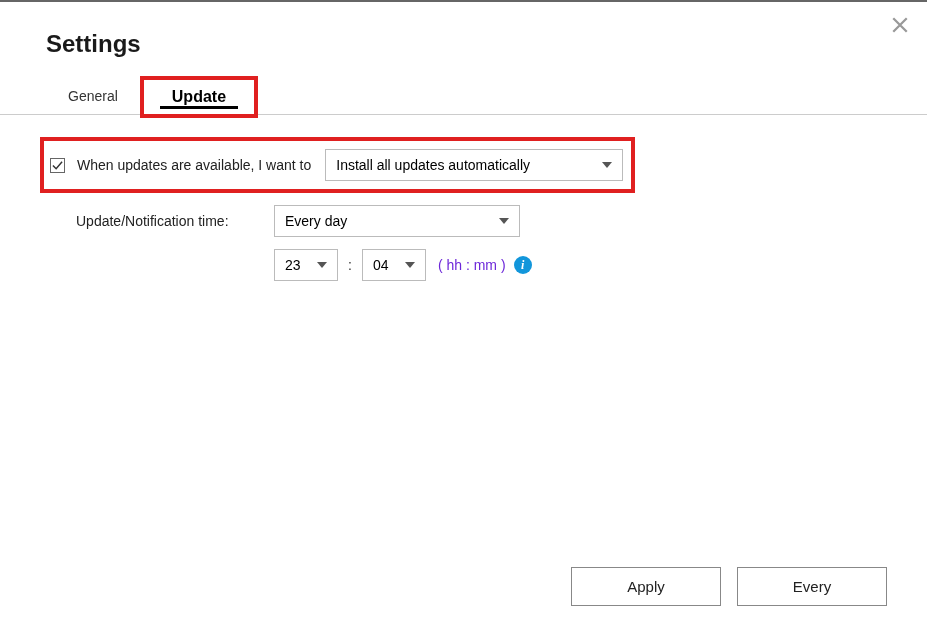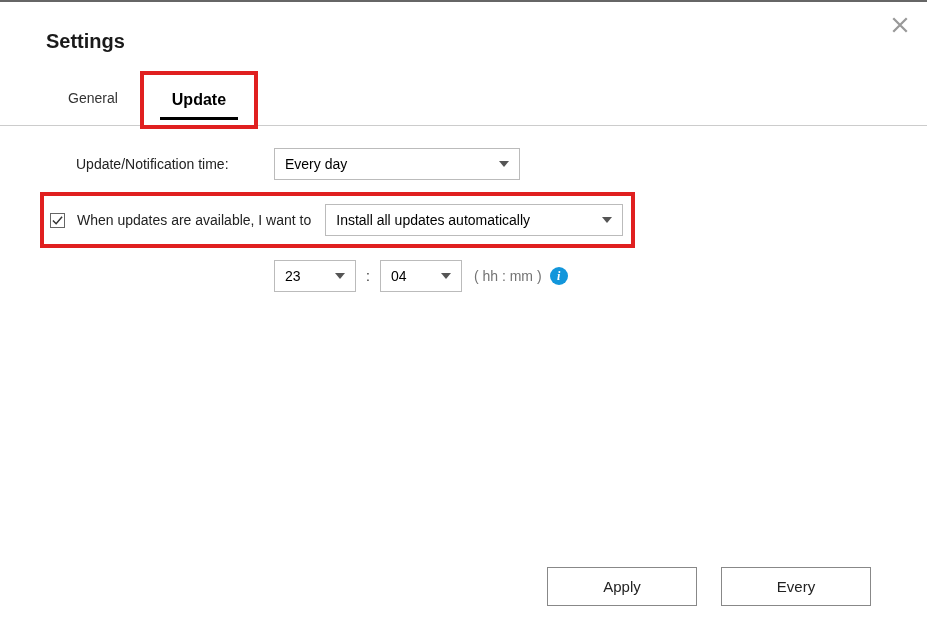--- a/index.html
+++ b/index.html
@@ -24,47 +24,47 @@
     .close-x {
       position: absolute;
       top: 14px;
       right: 18px;
       font-size: 22px;
       color: #999;
       cursor: pointer;
       line-height: 1;
     }
     .title {
-      font-size: 20px;
+      font-size: 24px;
       font-weight: 700;
       color: #1a1a1a;
       padding: 28px 16px 18px 46px;
     }
     .tabs-row {
       display: flex;
-      align-items: center;
+      align-items: flex-end;
       border-bottom: 1px solid #ccc;
       padding-left: 46px;
       position: relative;
     }
     .tab {
       padding: 10px 22px 10px 22px;
       font-size: 14px;
       color: #333;
       cursor: pointer;
     }
     .tab-active-wrap {
       border: 4px solid #e02020;
       margin-bottom: -4px;
       position: relative;
     }
     .tab-active {
       font-weight: 700;
       color: #000;
-      padding: 16px 28px;
+      padding: 8px 28px;
       position: relative;
     }
     .tab-active-underline {
       position: absolute;
       left: 16px;
       right: 16px;
       bottom: 5px;
       height: 3px;
       background: #000;
     }
@@ -122,62 +122,62 @@
       justify-content: space-between;
       cursor: pointer;
     }
     .select-wide {
       width: 298px;
     }
     .select-med {
       width: 246px;
     }
     .select-small {
-      width: 82px;
+      width: 64px;
     }
     .caret {
       margin-left: 10px;
     }
     .caret svg {
       width: 10px;
       height: 6px;
       display: block;
     }
     .colon {
       margin: 0 10px;
       font-size: 14px;
       color: #333;
     }
     .hhmm {
       margin-left: 12px;
       font-size: 14px;
-      color: #737373;
+      color: #6d28d9;
     }
     .info-badge {
       width: 18px;
       height: 18px;
       border-radius: 50%;
       background: #1296db;
       color: #fff;
       font-weight: 700;
       font-size: 12px;
       display: flex;
       align-items: center;
       justify-content: center;
       margin-left: 8px;
       cursor: pointer;
       font-family: Georgia, serif;
       font-style: italic;
     }
     .footer {
       position: absolute;
       bottom: 20px;
-      right: 56px;
-      display: flex;
-      gap: 24px;
+      right: 40px;
+      display: flex;
+      gap: 16px;
     }
     .btn {
       border: 1px solid #888;
       background: #fff;
       padding: 10px 0;
       width: 150px;
       text-align: center;
       font-size: 15px;
       color: #222;
       cursor: pointer;
@@ -200,32 +200,20 @@
     <div class="tab">General</div>
     <div class="tab-active-wrap">
       <div class="tab-active">
         <span>Update</span>
         <div class="tab-active-underline"></div>
       </div>
     </div>
   </div>
 
   <div class="content">
-
-    <div class="row field-indent">
-      <span class="label">Update/Notification time:</span>
-      <div class="select select-med">
-        <span>Every day</span>
-        <span class="caret">
-          <svg viewBox="0 0 10 6">
-              <path d="M0 0 L5 6 L10 0 Z" fill="#555"></path>
-            </svg>
-        </span>
-      </div>
-    </div>
 
     <div class="row">
       <div class="highlight-row">
         <div class="checkbox">
           <svg viewBox="0 0 12 12">
               <path d="M1 6 L4.5 9.5 L11 2" stroke="#333" stroke-width="1.6" fill="none"></path>
             </svg>
         </div>
         <span class="checkbox-label">When updates are available, I want to</span>
         <div class="select select-wide">
@@ -233,20 +221,32 @@
           <span class="caret">
             <svg viewBox="0 0 10 6">
                 <path d="M0 0 L5 6 L10 0 Z" fill="#555"></path>
               </svg>
           </span>
         </div>
       </div>
     </div>
 
     <div class="row field-indent">
+      <span class="label">Update/Notification time:</span>
+      <div class="select select-med">
+        <span>Every day</span>
+        <span class="caret">
+          <svg viewBox="0 0 10 6">
+              <path d="M0 0 L5 6 L10 0 Z" fill="#555"></path>
+            </svg>
+        </span>
+      </div>
+    </div>
+
+    <div class="row field-indent">
       <span class="label"></span>
       <div class="select select-small">
         <span>23</span>
         <span class="caret">
           <svg viewBox="0 0 10 6">
               <path d="M0 0 L5 6 L10 0 Z" fill="#555"></path>
             </svg>
         </span>
       </div>
       <span class="colon">:</span>

